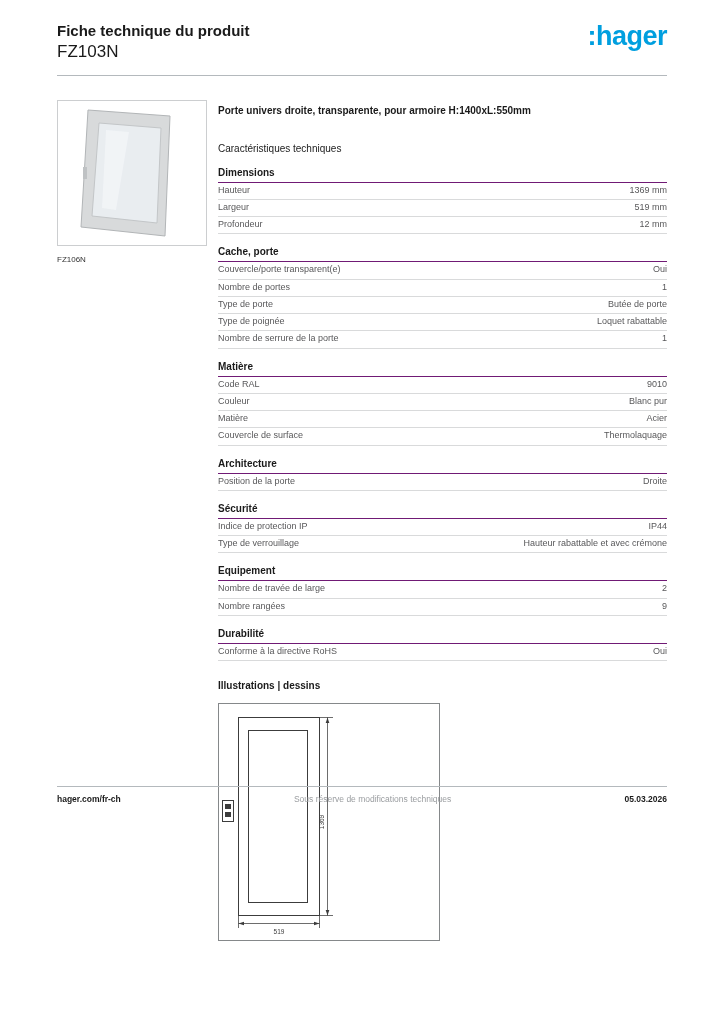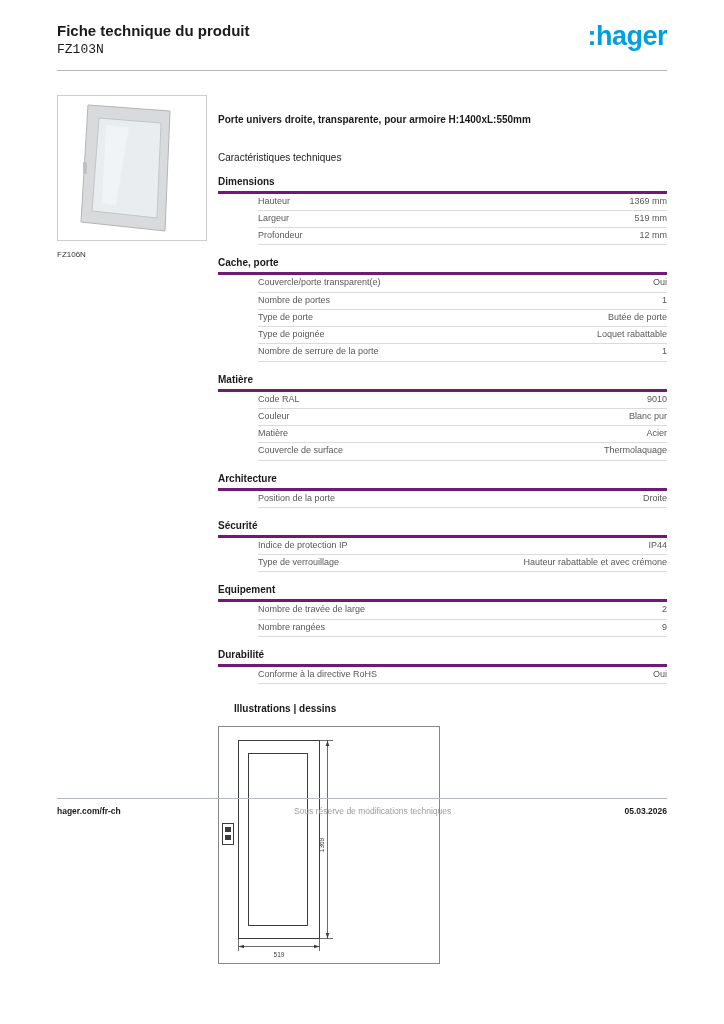--- a/index.html
+++ b/index.html
@@ -9,56 +9,55 @@
     font-family:"Liberation Sans", sans-serif;
     color:#1a1a1a;
     position:relative;
     overflow:hidden;
   }
   .page { position:relative; width:724px; height:825px; padding:22px 57px 0 57px; }
 
   
   .header { display:flex; justify-content:space-between; align-items:flex-start; }
   .page-title { font-size:15px; font-weight:bold; color:#1a1a1a; }
-  .product-code { font-size:13px; margin-top:3px; color:#1a1a1a;font-family:Liberation Mono, monospace; }
+  .product-code { font-size:17px; margin-top:3px; color:#1a1a1a; }
   .logo { font-size:27px; font-weight:bold; letter-spacing:-0.5px; line-height:0.9; margin-top:2px; }
   .header-rule { border:none; border-top:1px solid #b4b9bd; margin-top:13px; }
 
   
   .content { display:flex; margin-top:24px; }
   .left-col { width:150px; flex:0 0 150px; }
   .product-image { width:150px; height:146px; border:1px solid #ccced0; background:#fff; }
   .image-caption { font-size:8px; color:#333; margin-top:9px; }
 
   .main-col { margin-left:11px; width:449px; flex:1; }
-  .description { font-size:10px; font-weight:bold; line-height:1.35; margin-top:18px; }
+  .description { font-size:10px; font-weight:bold; line-height:1.35; margin-top:4px; }
   .char-title { font-size:10px; font-weight:normal; margin-top:25px; margin-bottom:13px; }
 
   
   .spec-section { margin-bottom:12px; }
-  .spec-title { font-size:10px; font-weight:bold; color:#1a1a1a; padding-bottom:4px; border-bottom:3px solid #701a75; }
+  .spec-title { font-size:10px; font-weight:bold; color:#1a1a1a; padding-bottom:4px; border-bottom:1px solid #701a75; }
   .spec-row {
     display:flex; justify-content:space-between; align-items:center;
     font-size:9px; color:#58585a;
     padding:2px 0 3px 0;
     border-bottom:1px solid #d9dadb;
     line-height:1.25;
-    margin-left:40px;
   }
   .spec-label { padding-right:8px; }
   .spec-value { text-align:right; white-space:nowrap; }
 
   
-  .illus-title { font-size:10px; font-weight:bold; margin:19px 0 12px 16px; }
+  .illus-title { font-size:10px; font-weight:bold; margin:19px 0 12px 0; }
   .drawing { width:222px; height:238px; border:1px solid #85888a; background:#fff; }
   .drawing svg text { font-family:"Liberation Sans", sans-serif; fill:#3c3c3c; }
 
   
   .footer {
-    position:absolute; left:57px; right:57px; bottom:9px;
+    position:absolute; left:57px; right:57px; bottom:21px;
     border-top:1px solid #b4b9bd;
     padding-top:7px;
     display:flex; justify-content:space-between; align-items:baseline;
     font-size:8.5px;
   }
   .footer-left, .footer-right { font-weight:bold; color:#1a1a1a; }
   .footer-center { color:#9a9da0; }
 </style>
 </head>
 <body>

